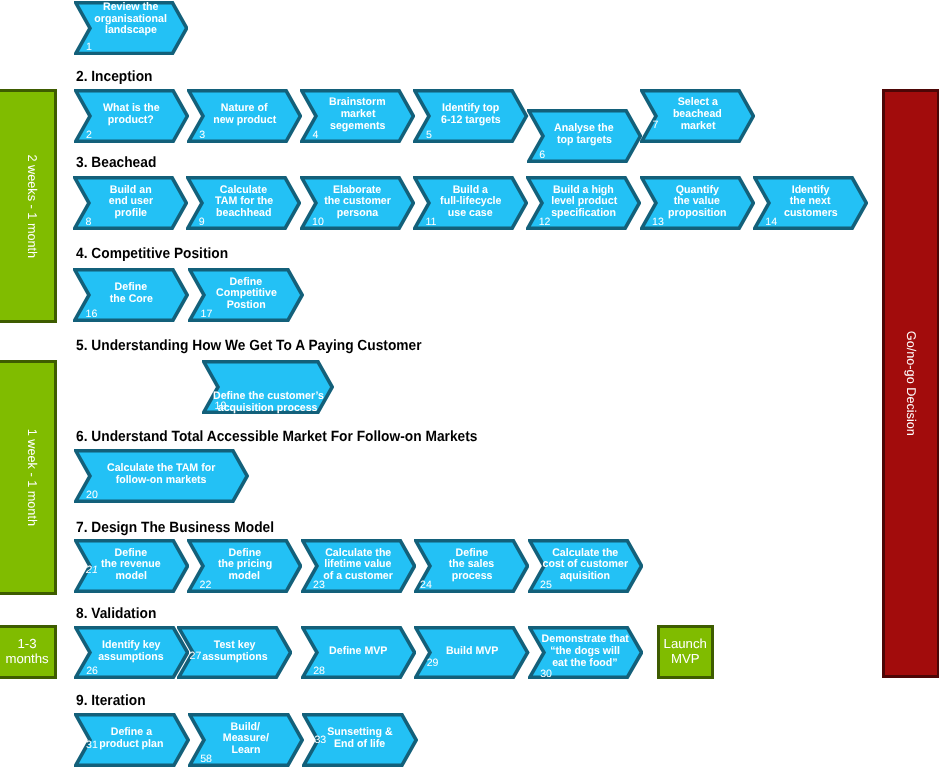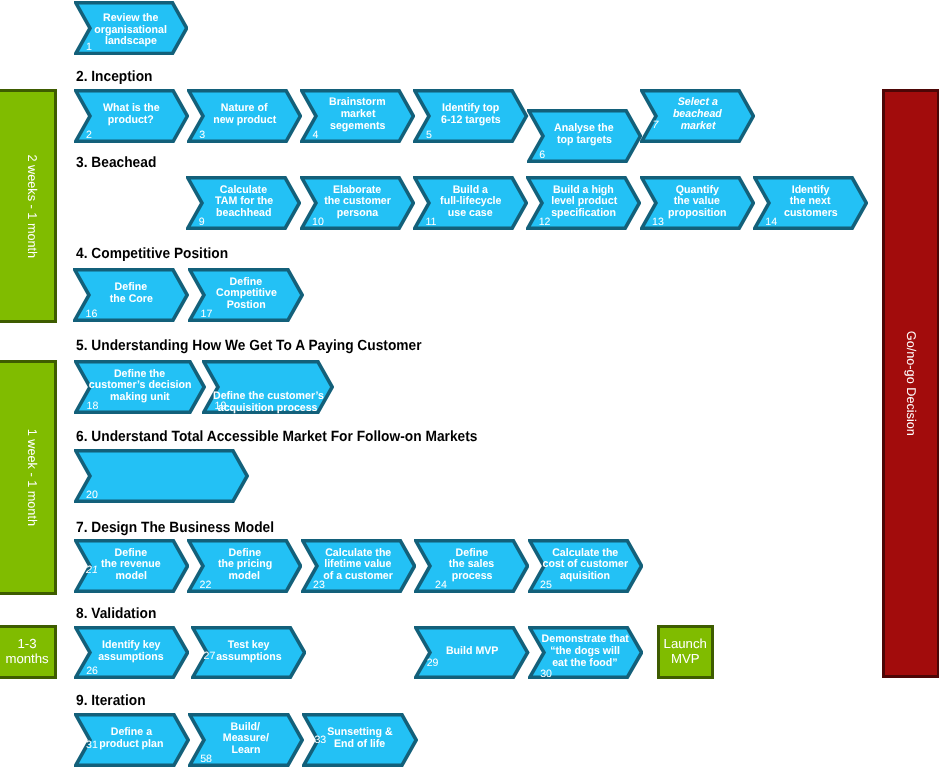--- a/index.html
+++ b/index.html
@@ -47,21 +47,21 @@
 <div class="bar" style="left:656.6px;top:625px;width:57.3px;height:54.2px;background:#80bc00;border:3.4px solid #3e5c00;">
   <div class="hlabel">
         <span>Launch</span>
         <span>MVP</span>
       </div>
 </div>
 <div class="chev" style="left:73.50px;top:0.8px;width:114.5px;height:54.3px;">
   <svg width="114.5" height="54.3" viewBox="0 0 114.5 54.3">
         <polygon points="1.80,1.80 98.50,1.80 112.70,27.15 98.50,52.50 1.80,52.50 16.00,27.15" fill="#23c1f5" stroke="#13607a" stroke-width="3.6" stroke-linejoin="miter"></polygon>
       </svg>
-  <div class="chev-text" style="top:12px;text-align:center;">
+  <div class="chev-text" style="top:1px;text-align:center;">
     <div><span>Review the</span></div>
     <div><span>organisational</span></div>
     <div><span>landscape</span></div>
   </div>
   <div class="chev-num" style="left:12.5px;bottom:2.6px;">1</div>
 </div>
 <div class="sec-heading" style="left:75.8px;top:69.7px;">2. Inception</div>
 <div class="chev" style="left:73.50px;top:88.9px;width:115.2px;height:54.1px;">
   <svg width="115.2" height="54.1" viewBox="0 0 115.2 54.1">
         <polygon points="1.80,1.80 99.20,1.80 113.40,27.05 99.20,52.30 1.80,52.30 16.00,27.05" fill="#23c1f5" stroke="#13607a" stroke-width="3.6" stroke-linejoin="miter"></polygon>
@@ -106,32 +106,43 @@
 <div class="chev" style="left:526.70px;top:88.9px;width:115.2px;height:54.1px;margin-top:20px;">
   <svg width="115.2" height="54.1" viewBox="0 0 115.2 54.1">
         <polygon points="1.80,1.80 99.20,1.80 113.40,27.05 99.20,52.30 1.80,52.30 16.00,27.05" fill="#23c1f5" stroke="#13607a" stroke-width="3.6" stroke-linejoin="miter"></polygon>
       </svg>
   <div class="chev-text" style="top:14.45px;">
     <div><span>Analyse the</span></div>
     <div><span>top targets</span></div>
   </div>
   <div class="chev-num" style="left:12.5px;bottom:2.6px;">6</div>
 </div>
-<div class="chev" style="left:640.00px;top:88.9px;width:115.2px;height:44px;font-style:italic;">
+<div class="chev" style="left:640.00px;top:88.9px;width:115.2px;height:44px;">
   <svg width="115.2" height="54.1" viewBox="0 0 115.2 54.1">
         <polygon points="1.80,1.80 99.20,1.80 113.40,27.05 99.20,52.30 1.80,52.30 16.00,27.05" fill="#23c1f5" stroke="#13607a" stroke-width="3.6" stroke-linejoin="miter"></polygon>
       </svg>
   <div class="chev-text" style="top:8.55px;">
     <div><span>Select a</span></div>
     <div><span>beachead</span></div>
     <div><span>market</span></div>
   </div>
   <div class="chev-num" style="left:12.5px;bottom:2.6px;">7</div>
 </div>
 <div class="sec-heading" style="left:75.8px;top:155.7px;">3. Beachead</div>
+<div class="chev" style="left:73.00px;top:176.0px;width:115.2px;height:54.0px;">
+  <svg width="115.2" height="54.0" viewBox="0 0 115.2 54.0">
+        <polygon points="1.80,1.80 99.20,1.80 113.40,27.00 99.20,52.20 1.80,52.20 16.00,27.00" fill="#23c1f5" stroke="#13607a" stroke-width="3.6" stroke-linejoin="miter"></polygon>
+      </svg>
+  <div class="chev-text" style="top:8.50px;">
+    <div><span>Build an</span></div>
+    <div><span>end user</span></div>
+    <div><span>profile</span></div>
+  </div>
+  <div class="chev-num" style="left:12.5px;bottom:2.6px;">8</div>
+</div>
 <div class="chev" style="left:186.30px;top:176.0px;width:115.2px;height:54.0px;">
   <svg width="115.2" height="54.0" viewBox="0 0 115.2 54.0">
         <polygon points="1.80,1.80 99.20,1.80 113.40,27.00 99.20,52.20 1.80,52.20 16.00,27.00" fill="#23c1f5" stroke="#13607a" stroke-width="3.6" stroke-linejoin="miter"></polygon>
       </svg>
   <div class="chev-text" style="top:8.50px;">
     <div><span>Calculate</span></div>
     <div><span>TAM for the</span></div>
     <div><span>beachhead</span></div>
   </div>
   <div class="chev-num" style="left:12.5px;bottom:2.6px;">9</div>
@@ -207,46 +218,39 @@
         <polygon points="1.80,1.80 100.00,1.80 114.20,27.00 100.00,52.20 1.80,52.20 16.00,27.00" fill="#23c1f5" stroke="#13607a" stroke-width="3.6" stroke-linejoin="miter"></polygon>
       </svg>
   <div class="chev-text" style="top:8.50px;">
     <div><span>Define</span></div>
     <div><span>Competitive</span></div>
     <div><span>Postion</span></div>
   </div>
   <div class="chev-num" style="left:12.5px;bottom:2.6px;">17</div>
 </div>
 <div class="sec-heading" style="left:75.8px;top:338.9px;">5. Understanding How We Get To A Paying Customer</div>
-<div class="chev" style="left:74.00px;top:360.0px;width:132.0px;height:54.0px;">
-  <svg width="132.0" height="54.0" viewBox="0 0 132.0 54.0">
-        <polygon points="1.80,1.80 116.00,1.80 130.20,27.00 116.00,52.20 1.80,52.20 16.00,27.00" fill="#23c1f5" stroke="#13607a" stroke-width="3.6" stroke-linejoin="miter"></polygon>
-      </svg>
-  <div class="chev-text" style="top:8.50px;">
-    <div><span>Define the</span></div>
-    <div><span>customer’s decision</span></div>
-    <div><span>making unit</span></div>
-  </div>
-  <div class="chev-num" style="left:12.5px;bottom:2.6px;">18</div>
-</div>
 <div class="chev" style="left:202.00px;top:360.0px;width:132.0px;height:54.0px;">
   <svg width="132.0" height="54.0" viewBox="0 0 132.0 54.0">
         <polygon points="1.80,1.80 116.00,1.80 130.20,27.00 116.00,52.20 1.80,52.20 16.00,27.00" fill="#23c1f5" stroke="#13607a" stroke-width="3.6" stroke-linejoin="miter"></polygon>
       </svg>
   <div class="chev-text" style="top:31px;">
     <div><span>Define the customer’s</span></div>
     <div><span>acquisition process</span></div>
   </div>
   <div class="chev-num" style="left:12.5px;bottom:2.6px;">19</div>
 </div>
 <div class="sec-heading" style="left:75.8px;top:429.6px;">6. Understand Total Accessible Market For Follow-on Markets</div>
 <div class="chev" style="left:73.60px;top:449.0px;width:175.0px;height:54.0px;">
   <svg width="175.0" height="54.0" viewBox="0 0 175.0 54.0">
         <polygon points="1.80,1.80 159.00,1.80 173.20,27.00 159.00,52.20 1.80,52.20 16.00,27.00" fill="#23c1f5" stroke="#13607a" stroke-width="3.6" stroke-linejoin="miter"></polygon>
       </svg>
+  <div class="chev-text" style="top:14.40px;">
+    <div><span>Calculate the TAM for</span></div>
+    <div><span>follow-on markets</span></div>
+  </div>
   <div class="chev-num" style="left:12.5px;bottom:2.6px;">20</div>
 </div>
 <div class="sec-heading" style="left:75.8px;top:520.8px;">7. Design The Business Model</div>
 <div class="chev" style="left:73.50px;top:539.0px;width:115.4px;height:54.0px;">
   <svg width="115.4" height="54.0" viewBox="0 0 115.4 54.0">
         <polygon points="1.80,1.80 99.40,1.80 113.60,27.00 99.40,52.20 1.80,52.20 16.00,27.00" fill="#23c1f5" stroke="#13607a" stroke-width="3.6" stroke-linejoin="miter"></polygon>
       </svg>
   <div class="chev-text" style="top:8.50px;">
     <div><span>Define</span></div>
     <div><span>the revenue</span></div>
@@ -278,21 +282,21 @@
 </div>
 <div class="chev" style="left:414.00px;top:539.0px;width:115.4px;height:54.0px;">
   <svg width="115.4" height="54.0" viewBox="0 0 115.4 54.0">
         <polygon points="1.80,1.80 99.40,1.80 113.60,27.00 99.40,52.20 1.80,52.20 16.00,27.00" fill="#23c1f5" stroke="#13607a" stroke-width="3.6" stroke-linejoin="miter"></polygon>
       </svg>
   <div class="chev-text" style="top:8.50px;">
     <div><span>Define</span></div>
     <div><span>the sales</span></div>
     <div><span>process</span></div>
   </div>
-  <div class="chev-num" style="left:21px;bottom:2.6px;margin-top:9px;">24</div>
+  <div class="chev-num" style="left:6px;bottom:2.6px;margin-top:9px;">24</div>
 </div>
 <div class="chev" style="left:527.50px;top:539.0px;width:115.4px;height:54.0px;">
   <svg width="115.4" height="54.0" viewBox="0 0 115.4 54.0">
         <polygon points="1.80,1.80 99.40,1.80 113.60,27.00 99.40,52.20 1.80,52.20 16.00,27.00" fill="#23c1f5" stroke="#13607a" stroke-width="3.6" stroke-linejoin="miter"></polygon>
       </svg>
   <div class="chev-text" style="top:8.50px;">
     <div><span>Calculate the</span></div>
     <div><span>cost of customer</span></div>
     <div><span>aquisition</span></div>
   </div>
@@ -302,29 +306,38 @@
 <div class="chev" style="left:73.70px;top:626.0px;width:115.4px;height:53.0px;">
   <svg width="115.4" height="53.0" viewBox="0 0 115.4 53.0">
         <polygon points="1.80,1.80 99.40,1.80 113.60,26.50 99.40,51.20 1.80,51.20 16.00,26.50" fill="#23c1f5" stroke="#13607a" stroke-width="3.6" stroke-linejoin="miter"></polygon>
       </svg>
   <div class="chev-text" style="top:13.90px;">
     <div><span>Identify key</span></div>
     <div><span>assumptions</span></div>
   </div>
   <div class="chev-num" style="left:12.5px;bottom:2.6px;">26</div>
 </div>
-<div class="chev" style="left:191px;top:626.0px;width:115.4px;height:38px;">
+<div class="chev" style="left:177px;top:626.0px;width:115.4px;height:38px;">
   <svg width="115.4" height="53.0" viewBox="0 0 115.4 53.0">
         <polygon points="1.80,1.80 99.40,1.80 113.60,26.50 99.40,51.20 1.80,51.20 16.00,26.50" fill="#23c1f5" stroke="#13607a" stroke-width="3.6" stroke-linejoin="miter"></polygon>
       </svg>
   <div class="chev-text" style="top:13.90px;">
     <div><span>Test key</span></div>
     <div><span>assumptions</span></div>
   </div>
   <div class="chev-num" style="left:12.5px;bottom:2.6px;">27</div>
+</div>
+<div class="chev" style="left:300.70px;top:626.0px;width:115.4px;height:53.0px;">
+  <svg width="115.4" height="53.0" viewBox="0 0 115.4 53.0">
+        <polygon points="1.80,1.80 99.40,1.80 113.60,26.50 99.40,51.20 1.80,51.20 16.00,26.50" fill="#23c1f5" stroke="#13607a" stroke-width="3.6" stroke-linejoin="miter"></polygon>
+      </svg>
+  <div class="chev-text" style="top:19.80px;">
+    <div><span>Define MVP</span></div>
+  </div>
+  <div class="chev-num" style="left:12.5px;bottom:2.6px;">28</div>
 </div>
 <div class="chev" style="left:414.20px;top:626.0px;width:115.4px;height:45px;">
   <svg width="115.4" height="53.0" viewBox="0 0 115.4 53.0">
         <polygon points="1.80,1.80 99.40,1.80 113.60,26.50 99.40,51.20 1.80,51.20 16.00,26.50" fill="#23c1f5" stroke="#13607a" stroke-width="3.6" stroke-linejoin="miter"></polygon>
       </svg>
   <div class="chev-text" style="top:19.80px;">
     <div><span>Build MVP</span></div>
   </div>
   <div class="chev-num" style="left:12.5px;bottom:2.6px;">29</div>
 </div>

